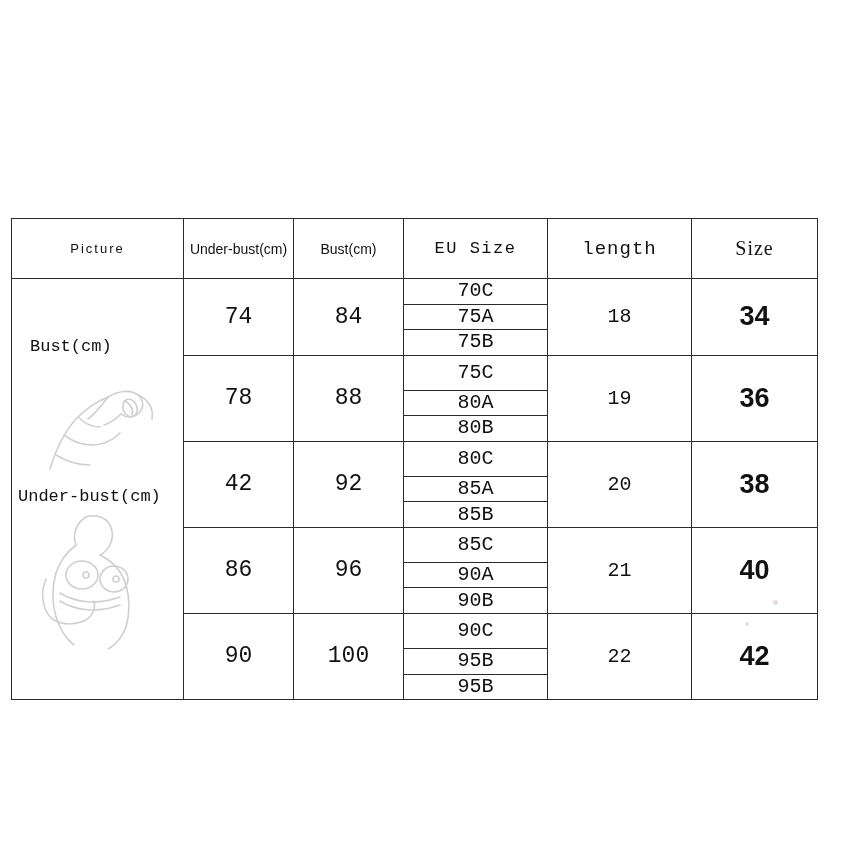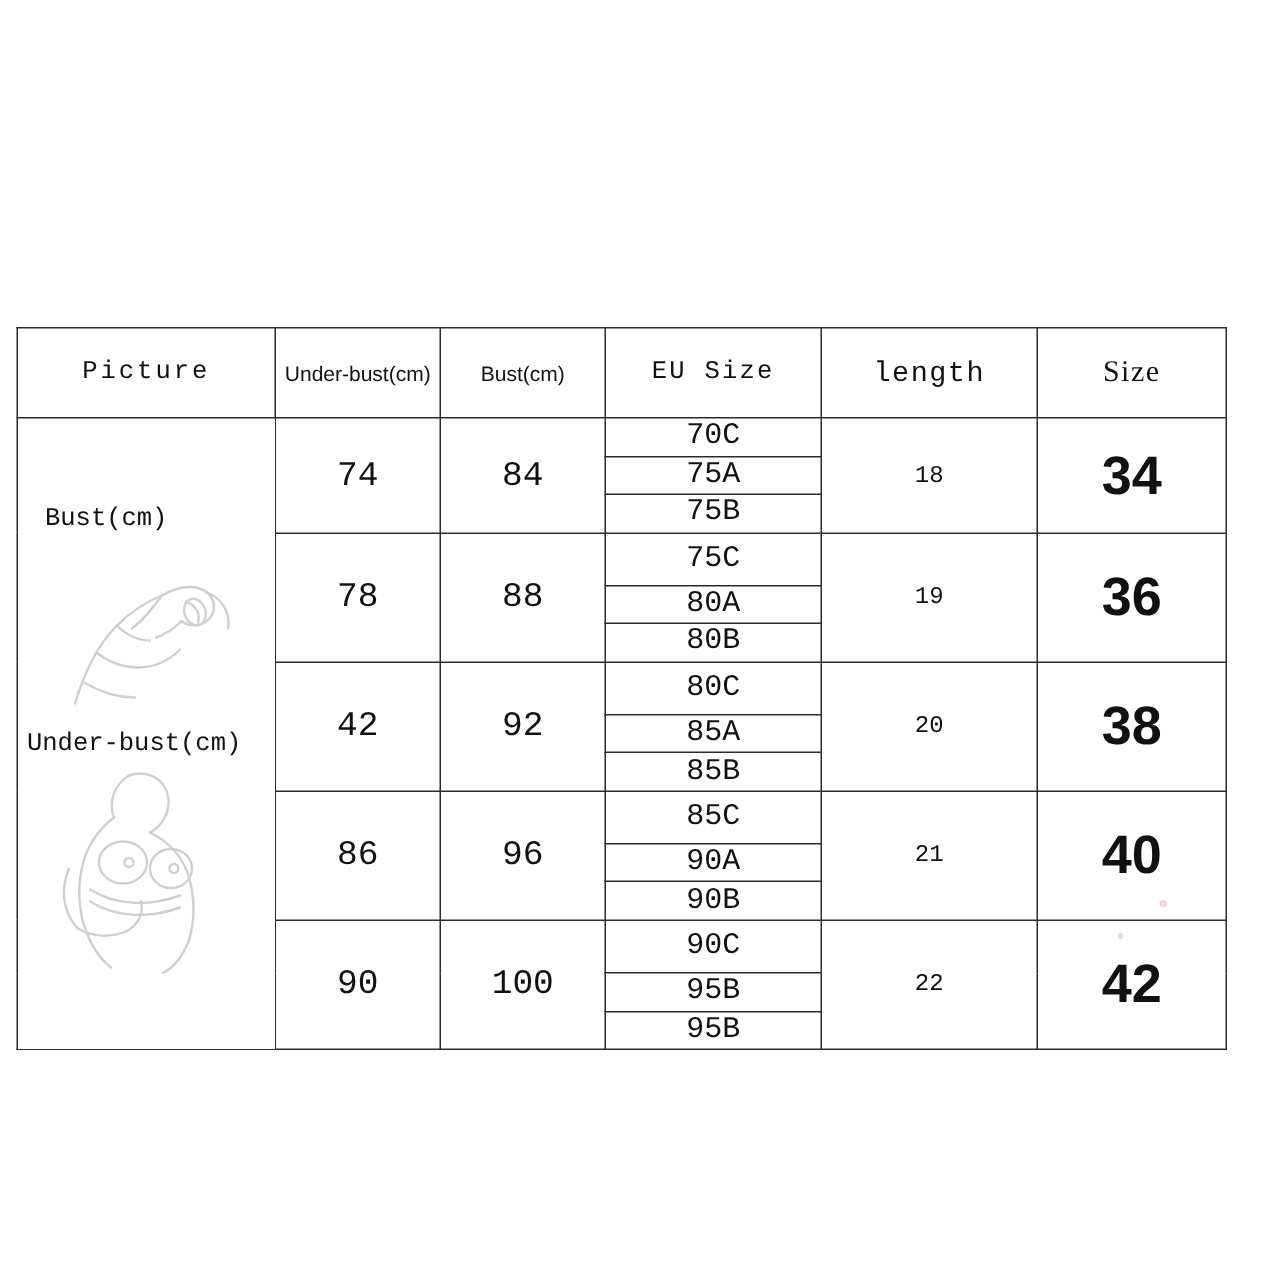--- a/index.html
+++ b/index.html
@@ -46,22 +46,22 @@
   col.c-size  { width: 126px; }
 
   
   .hdr {
     height: 60px;
   }
   .hdr td {
     font-weight: 400;
   }
   .h-picture {
-    font-family: Liberation Mono, monospace;
-    font-size: 17px;
+    font-family: Liberation Sans, sans-serif;
+    font-size: 13px;
     letter-spacing: 2px;
     margin-top: 20px;
   }
   .h-small {
     font-size: 14px;
     font-family: "Liberation Sans", sans-serif;
   }
   .h-eu {
     font-family: "Liberation Mono", monospace;
     font-size: 17px;
@@ -113,26 +113,26 @@
     height: 74px;
   }
   .eu-cell {
     font-family: "Liberation Mono", monospace;
     font-size: 20px;
     height: 24.5px;
     line-height: 24px;
   }
   .size-cell {
     font-family: "Liberation Sans", sans-serif;
-    font-size: 36px;
+    font-size: 27px;
     font-weight: 700;
   }
   .len-cell {
     font-family: "Liberation Mono", monospace;
-    font-size: 16px;
+    font-size: 20px;
   }
 
   
   .speck {
     position: absolute;
     background: #d8b9b9;
     border-radius: 50%;
     opacity: .55;
   }
 </style>

